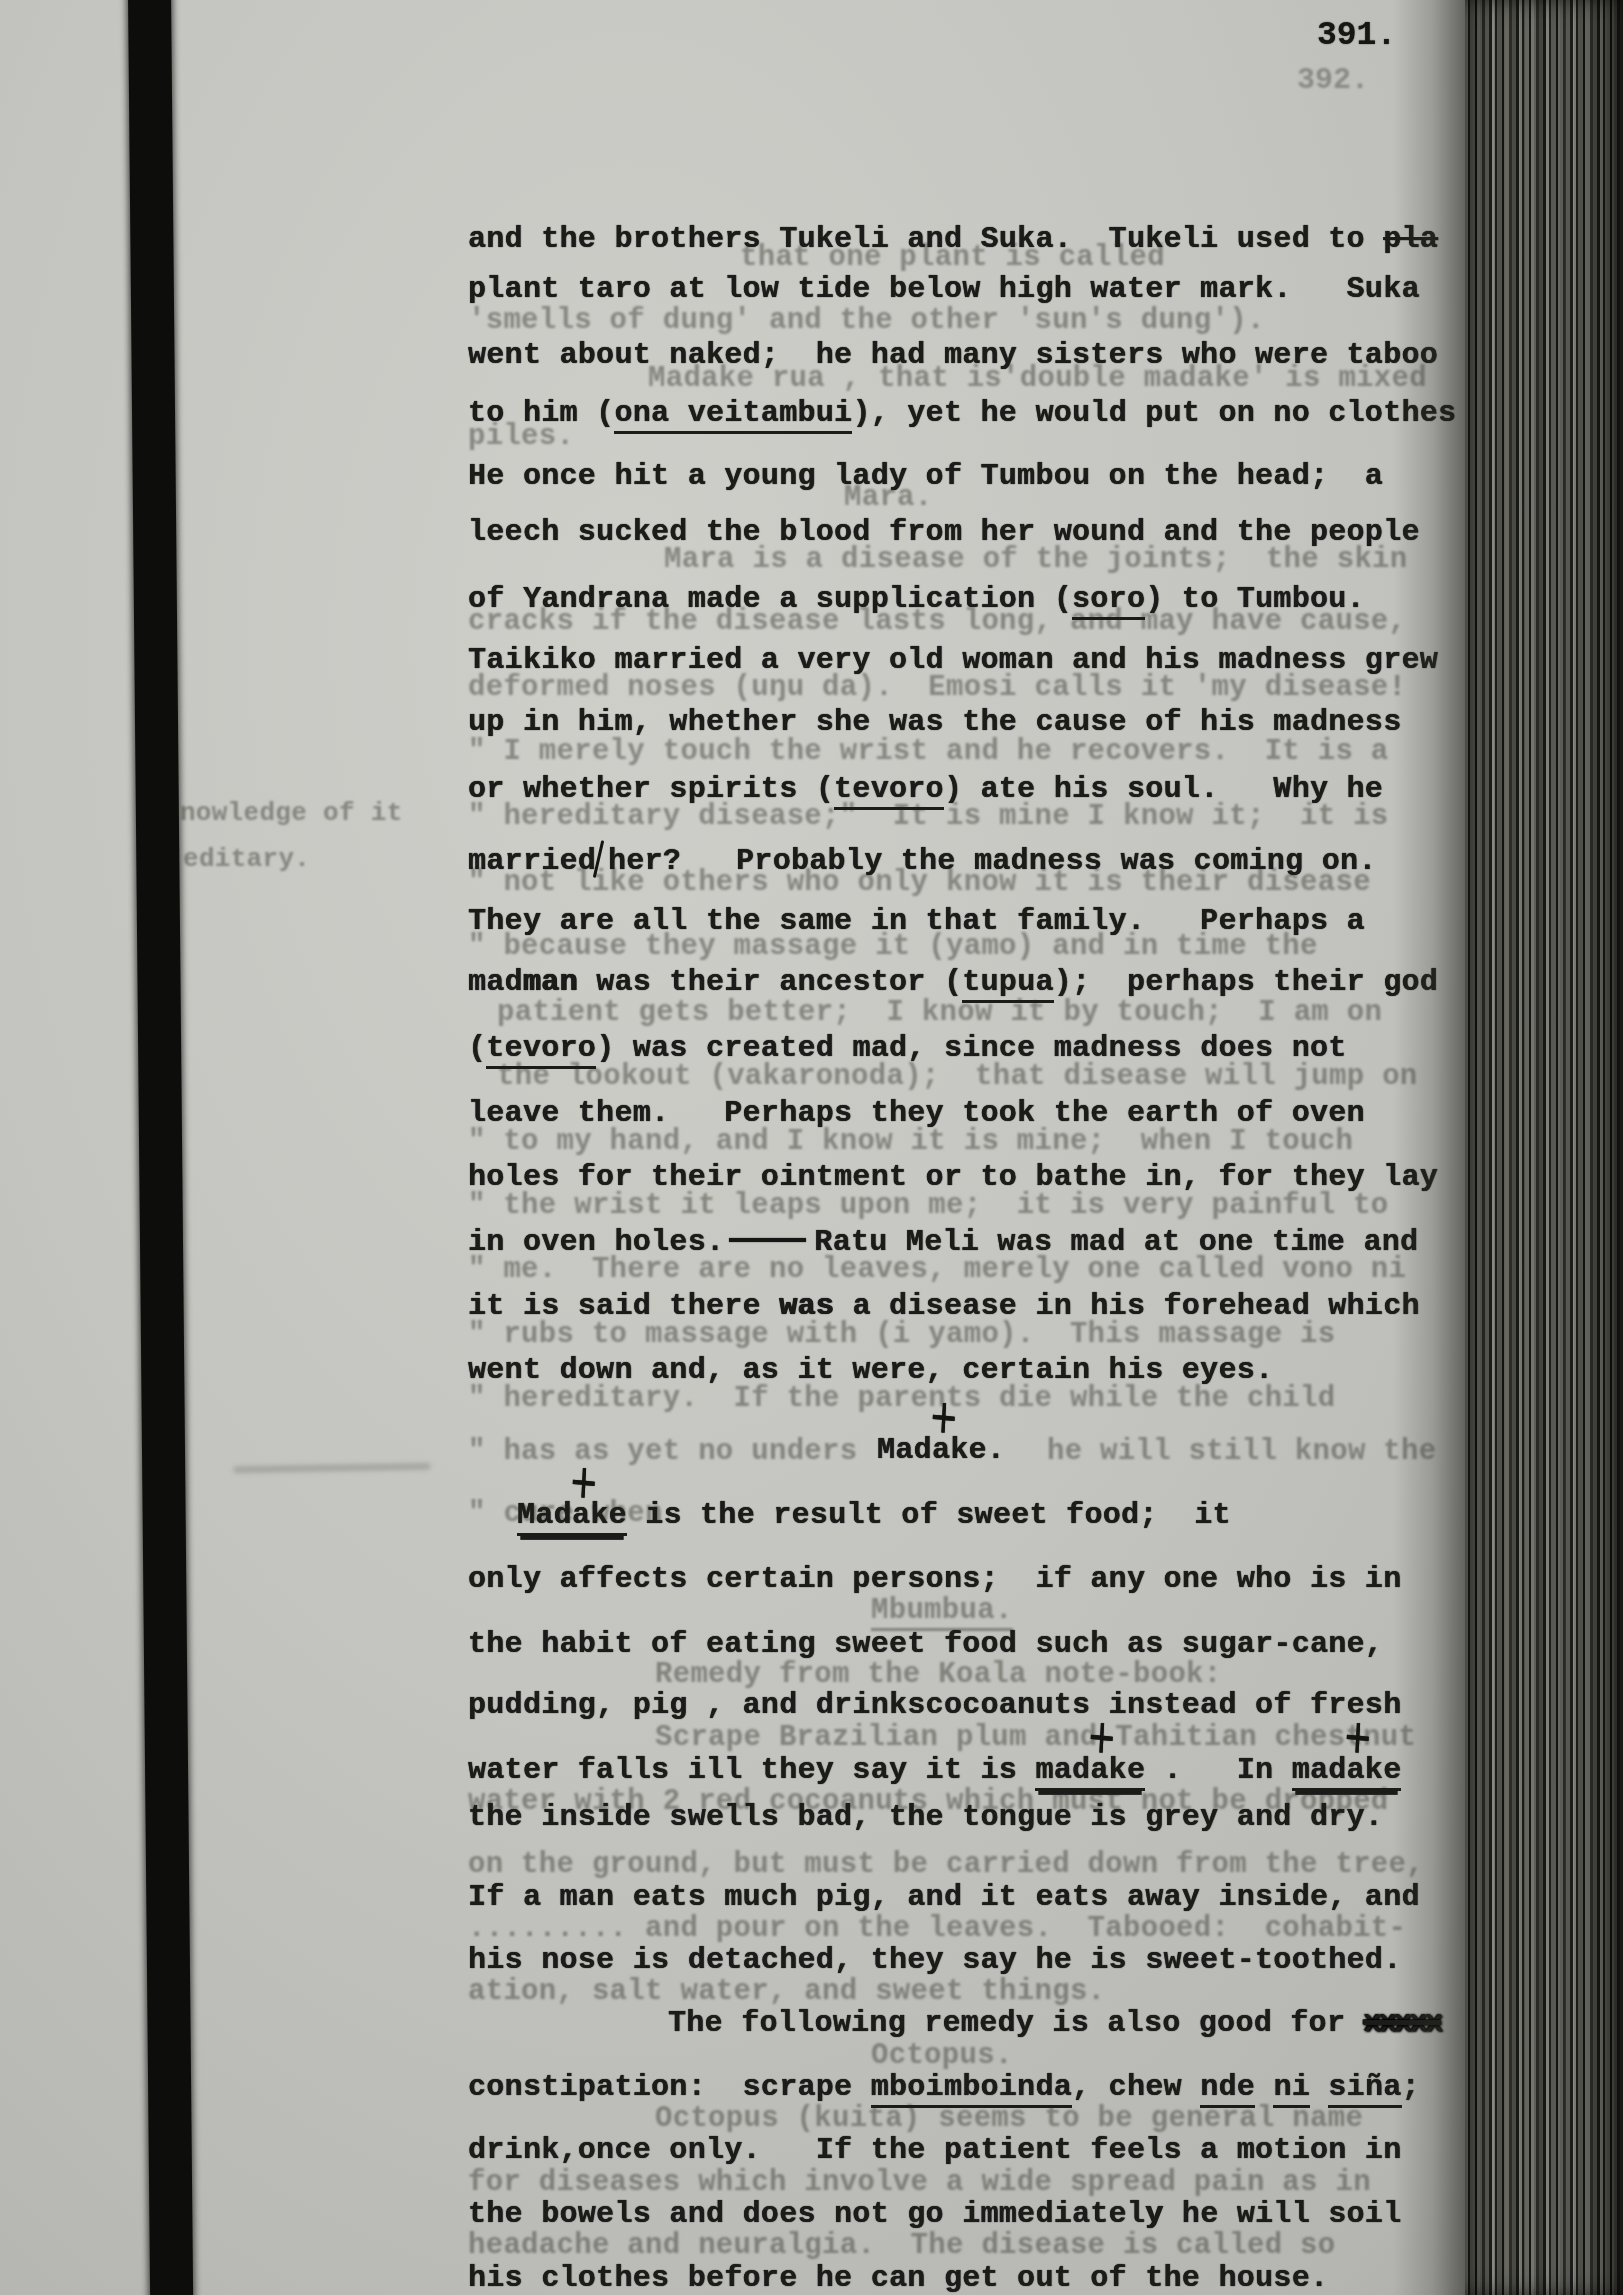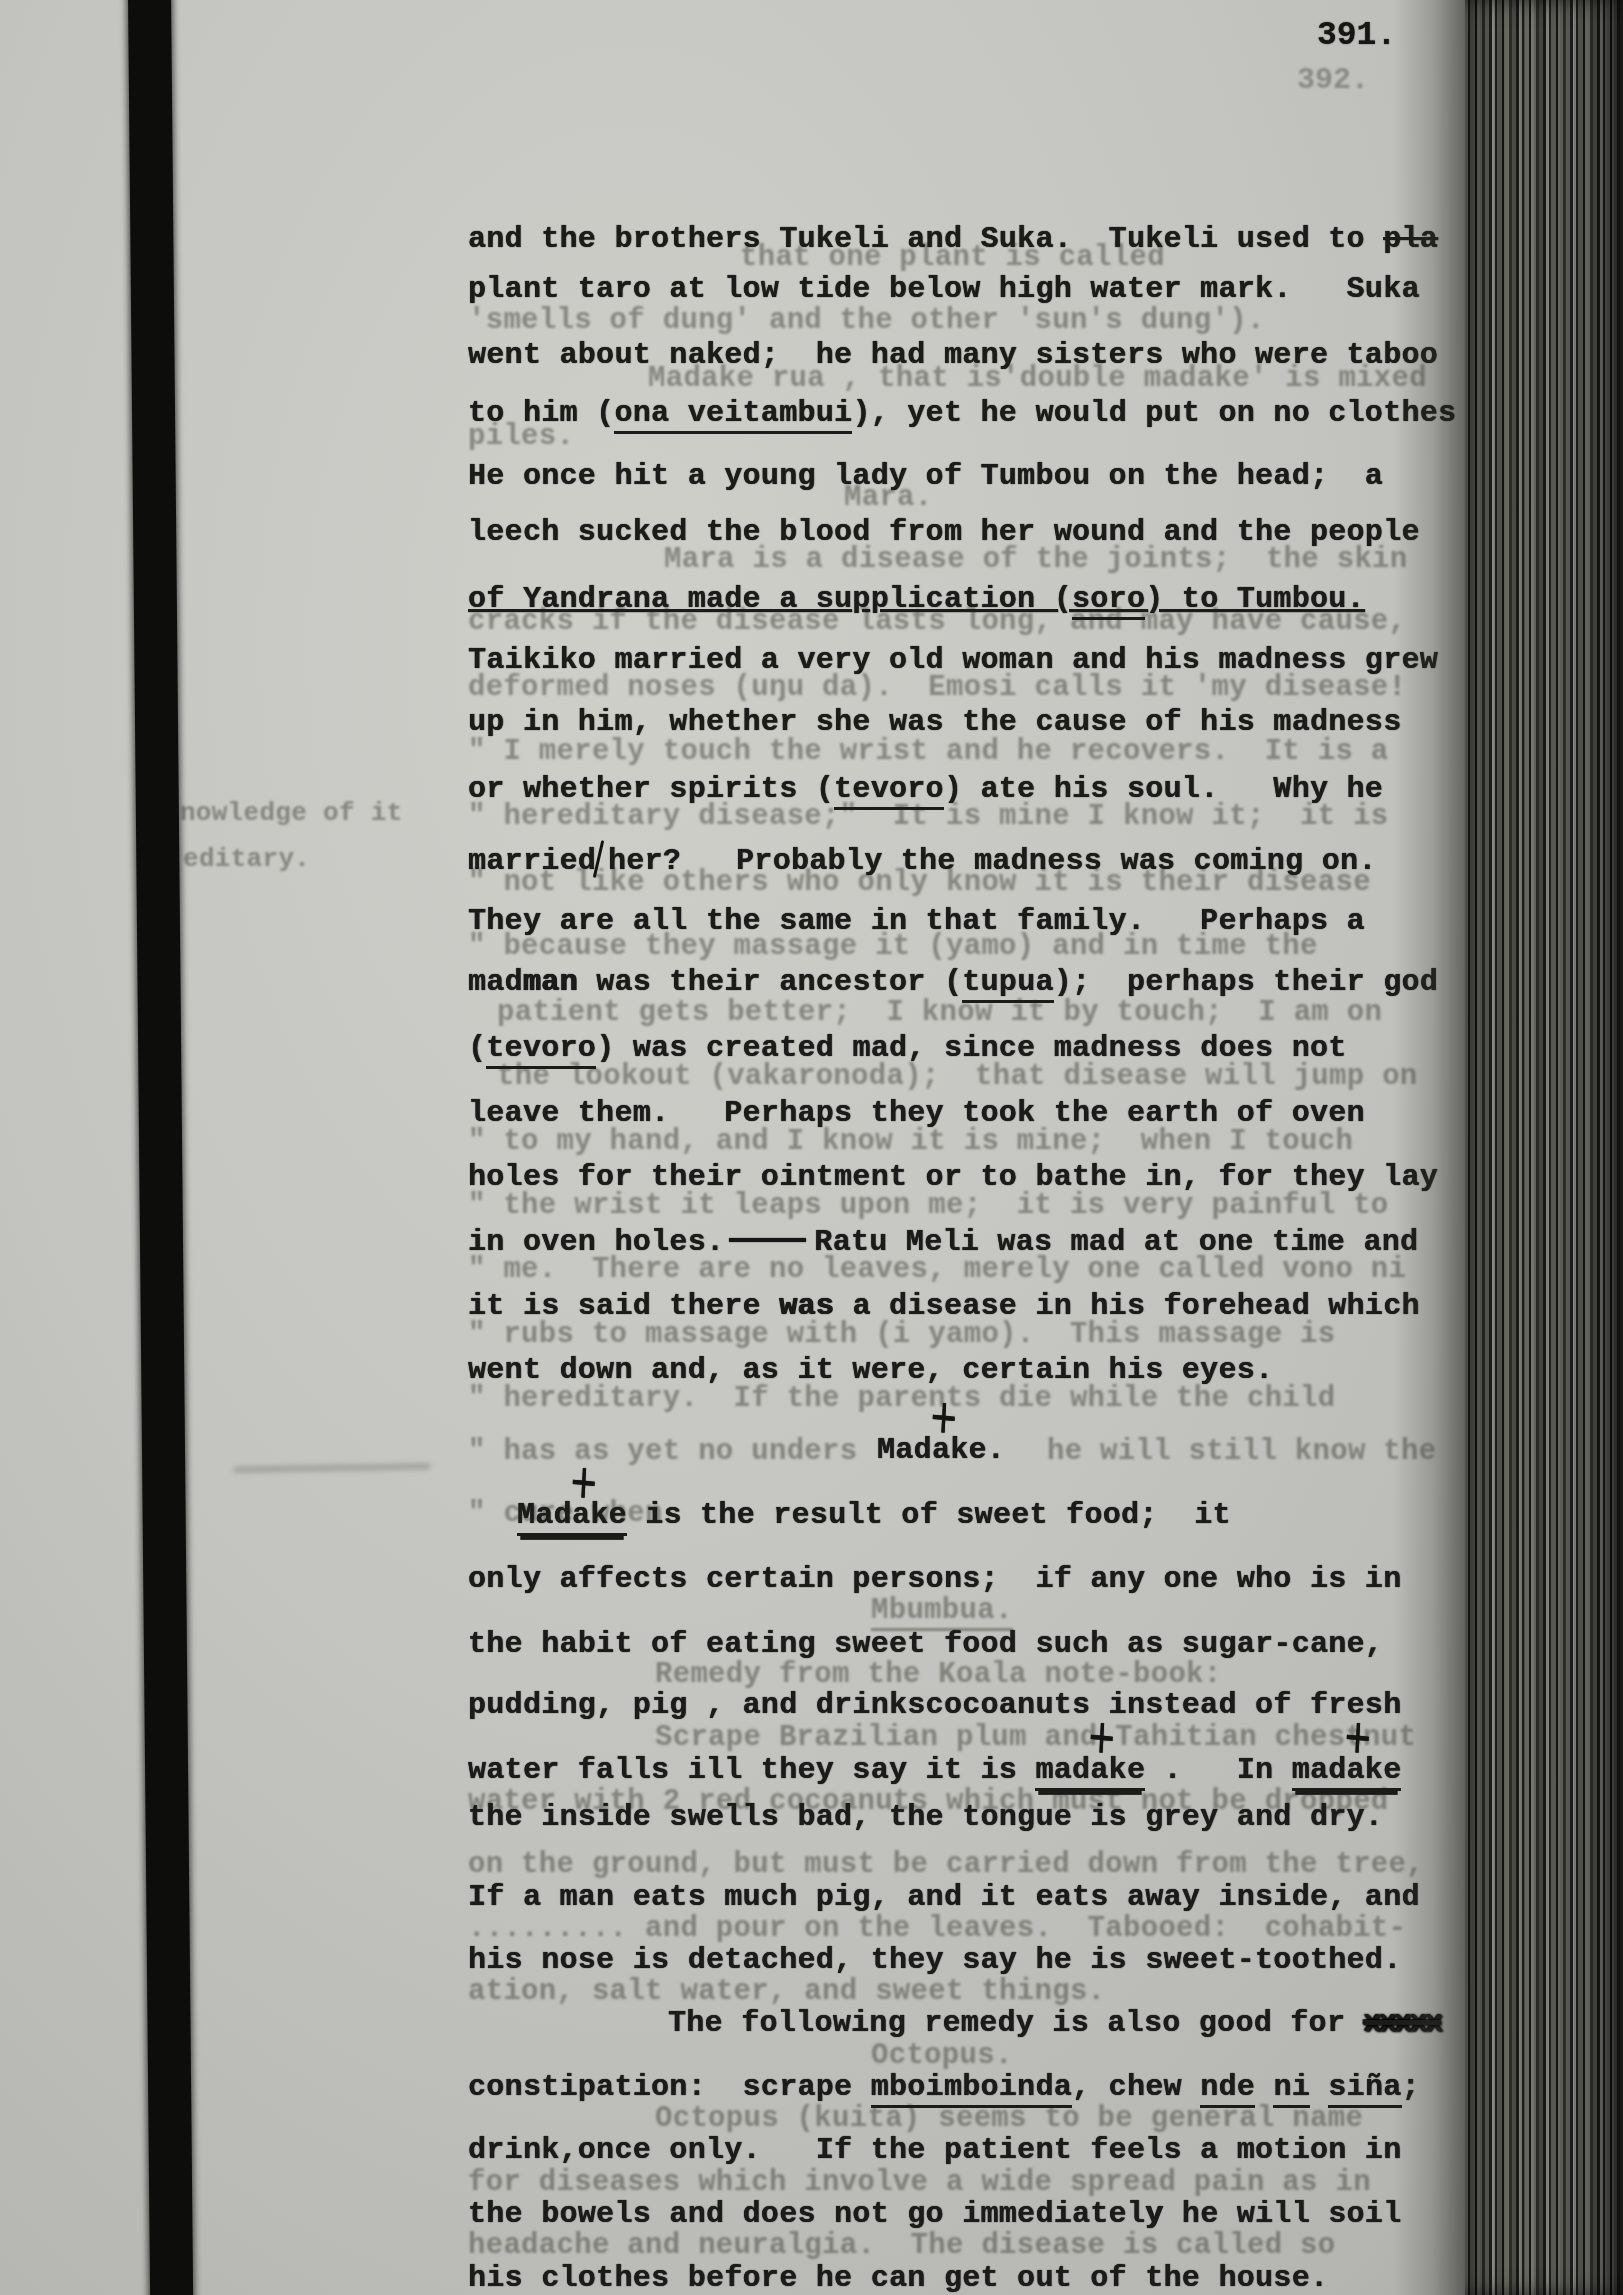--- a/index.html
+++ b/index.html
@@ -86,21 +86,21 @@
 <div id="page">
   <div id="page-number">391.</div>
   <div id="page-number-ghost">392.</div>
   <div id="text-layer">
       <div class="line typed" style="left: 468px; top: 224px;"><span class="seg plain">and the brothers Tukeli and Suka.  Tukeli used to </span><span class="seg strike">pla</span></div>
       <div class="line typed" style="left: 468px; top: 274px;"><span class="seg plain">plant taro at low tide below high water mark.   Suka</span></div>
       <div class="line typed" style="left: 468px; top: 340px;"><span class="seg plain">went about naked;  he had many sisters who were taboo</span></div>
       <div class="line typed" style="left: 468px; top: 398px;"><span class="seg plain">to him (</span><span class="seg u">ona veitambui</span><span class="seg plain">), yet he would put on no clothes</span></div>
       <div class="line typed" style="left: 468px; top: 461px; text-align: center;"><span class="seg plain">He once hit a young lady of Tumbou on the head;  a</span></div>
       <div class="line typed" style="left: 468px; top: 517px;"><span class="seg plain">leech sucked the blood from her wound and the people</span></div>
-      <div class="line typed" style="left: 468px; top: 584px; text-decoration: underline;"><span class="seg plain">of Yandrana made a supplication (</span><span class="seg u">soro</span><span class="seg plain">) to Tumbou.</span></div>
+      <div class="line typed" style="left: 468px; top: 584px;"><span class="seg plain">of Yandrana made a supplication (</span><span class="seg u">soro</span><span class="seg plain">) to Tumbou.</span></div>
       <div class="line typed" style="left: 468px; top: 645px;"><span class="seg plain">Taikiko married a very old woman and his madness grew</span></div>
       <div class="line typed" style="left: 468px; top: 707px;"><span class="seg plain">up in him, whether she was the cause of his madness</span></div>
       <div class="line typed" style="left: 468px; top: 774px;"><span class="seg plain">or whether spirits (</span><span class="seg u">tevoro</span><span class="seg plain">) ate his soul.   Why he</span></div>
       <div class="line typed" style="left: 468px; top: 840px;"><span class="seg plain">married</span><span class="seg pen"></span><span class="seg plain">her?   Probably the madness was coming on.</span></div>
       <div class="line typed" style="left: 468px; top: 906px;"><span class="seg plain">They are all the same in that family.   Perhaps a</span></div>
       <div class="line typed" style="left: 468px; top: 967px;"><span class="seg plain">mad</span><span class="seg ob">man</span><span class="seg plain"> was their ancestor (</span><span class="seg u">tupua</span><span class="seg plain">);  perhaps their god</span></div>
       <div class="line typed" style="left: 468px; top: 1033px;"><span class="seg plain">(</span><span class="seg u">tevoro</span><span class="seg plain">) was created mad, since madness does not</span></div>
       <div class="line typed" style="left: 468px; top: 1098px;"><span class="seg plain">leave them.   Perhaps they took the earth of oven</span></div>
       <div class="line typed" style="left: 468px; top: 1162px;"><span class="seg plain">holes for their ointment or to bathe in, for they lay</span></div>
       <div class="line typed" style="left: 468px; top: 1227px;"><span class="seg plain">in oven holes.</span><span class="seg rule"></span><span class="seg plain">Ratu Meli was mad at one time and</span></div>

